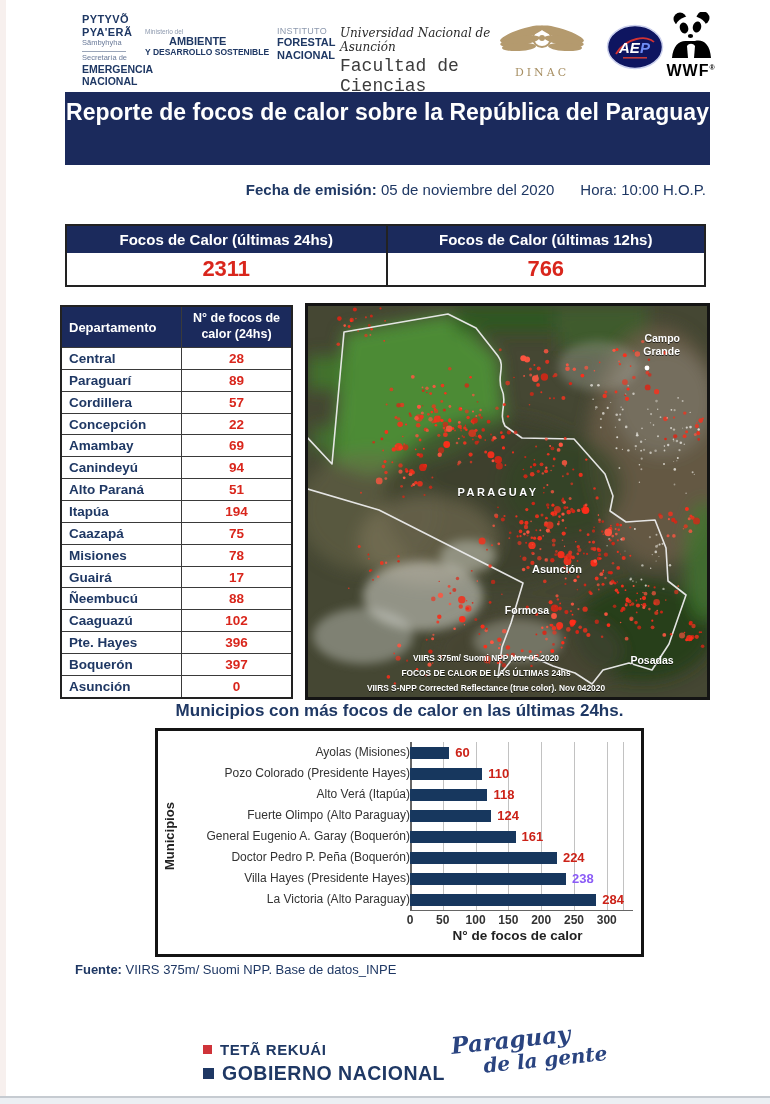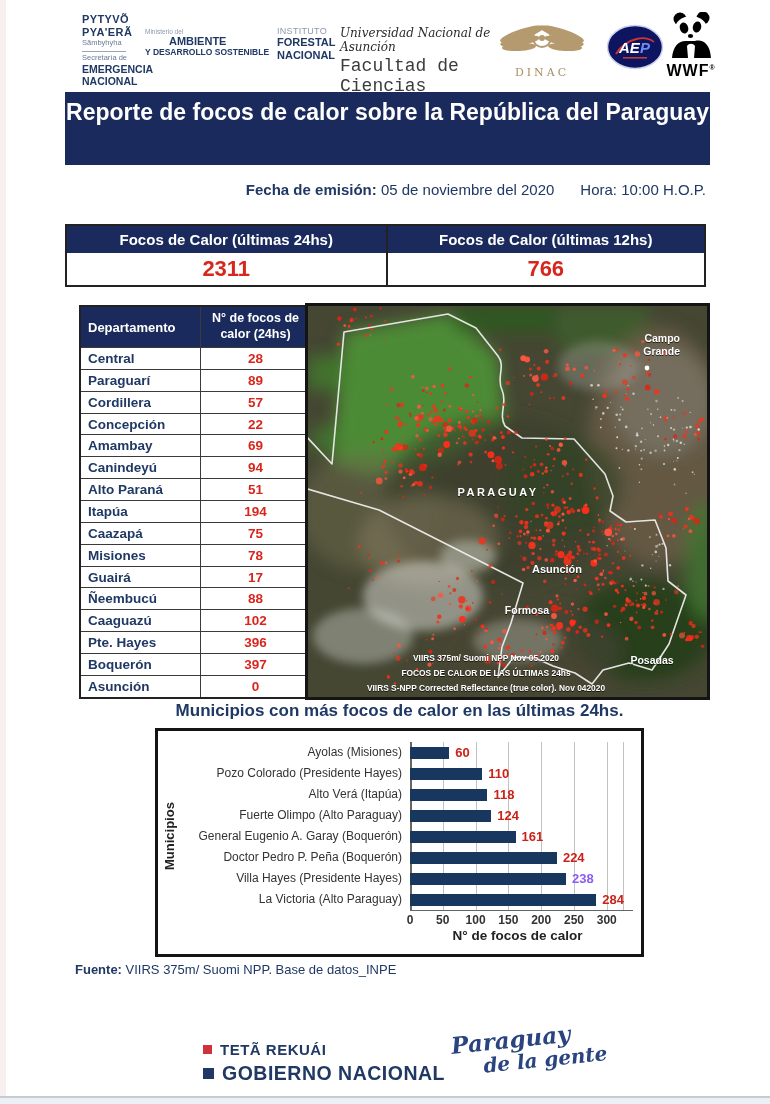--- a/index.html
+++ b/index.html
@@ -47,21 +47,21 @@
   .stats{left:65px;top:224px;width:641px;height:63px;display:grid;grid-template-columns:1fr 1fr;
          border:2px solid #222;box-sizing:border-box;}
   .stat-cell{display:flex;flex-direction:column;}
   .stat-cell + .stat-cell{border-left:2px solid #222;}
   .stat-head{height:27px;background:#1b2a5c;color:#fff;font-weight:bold;font-size:15px;
              display:flex;align-items:center;justify-content:center;}
   .stat-val{flex:1;display:flex;align-items:center;justify-content:center;
             color:#d9261c;font-weight:bold;font-size:22px;}
 
   
-  .dept-table{position:absolute;left:79px;top:305px;width:233px;height:394px;border-collapse:collapse;
+  .dept-table{position:absolute;left:60px;top:305px;width:233px;height:394px;border-collapse:collapse;
               table-layout:fixed;border:2px solid #222;}
   .dept-table th,.dept-table td{border:1px solid #3a3a3a;padding:0;}
   .dept-table th{background:#1b2a5c;color:#fff;font-weight:bold;height:40px;}
   .dept-table th.c1{width:112px;text-align:left;padding-left:7px;font-size:13px;}
   .dept-table th.c2{font-size:12.5px;line-height:1.25;}
   .dept-table td.dept{font-size:13.5px;font-weight:bold;color:#1f3864;text-align:left;padding-left:7px;}
   .dept-table td.val{font-size:13.5px;font-weight:bold;color:#d9261c;text-align:center;}
 
   
   .map-frame{left:305px;top:303px;width:405px;height:397px;border:3px solid #141414;box-sizing:border-box;background:#454733;}
@@ -70,21 +70,21 @@
   .map-label{filter:drop-shadow(0 1px 0 rgba(0,0,0,.65));}
 
   
   .chart-title{left:155px;top:701px;width:489px;text-align:center;font-weight:bold;font-size:17px;color:#1f3864;}
   .chart-box{left:155px;top:728px;width:489px;height:229px;border:3px solid #141414;background:#fff;box-sizing:border-box;}
   .chart-inner{position:absolute;left:0;top:0;right:0;bottom:0;padding:11px 8px 4px 24px;}
   .ylab{position:absolute;left:4px;top:30px;height:150px;writing-mode:vertical-rl;transform:rotate(180deg);
         font-weight:bold;font-size:13px;color:#222;text-align:center;}
   .chart-grid{display:flex;}
   .labels-col{width:228px;}
-  .bar-label{height:21px;line-height:21px;text-align:right;padding-right:8px;font-size:12px;color:#333;white-space:nowrap;}
+  .bar-label{height:21px;line-height:21px;text-align:right;padding-right:0;font-size:12px;color:#333;white-space:nowrap;}
   .plot-col{position:relative;flex:1;border-bottom:1.5px solid #666;}
   .gridline{position:absolute;top:0;bottom:0;width:1px;background:#c2c2c2;}
   .gridline.axis{background:#666;width:1.5px;}
   .bar-row{position:relative;height:21px;display:flex;align-items:center;}
   .bar{height:12px;background:#17375e;}
   .bar-value{margin-left:6px;font-size:13px;font-weight:bold;color:#cc2218;}
   .xticks-row{display:flex;}
   .xticks-spacer{width:228px;}
   .xticks{position:relative;flex:1;height:17px;}
   .xtick{position:absolute;top:2px;transform:translateX(-50%);font-size:12px;font-weight:bold;color:#333;}

